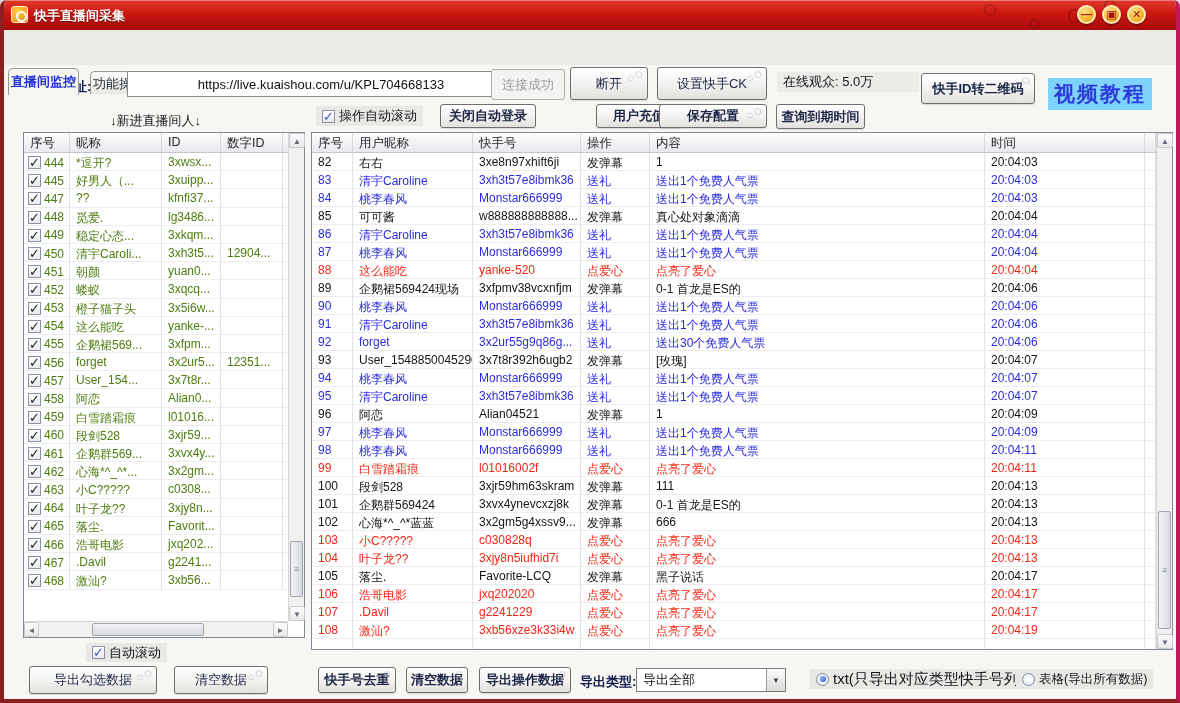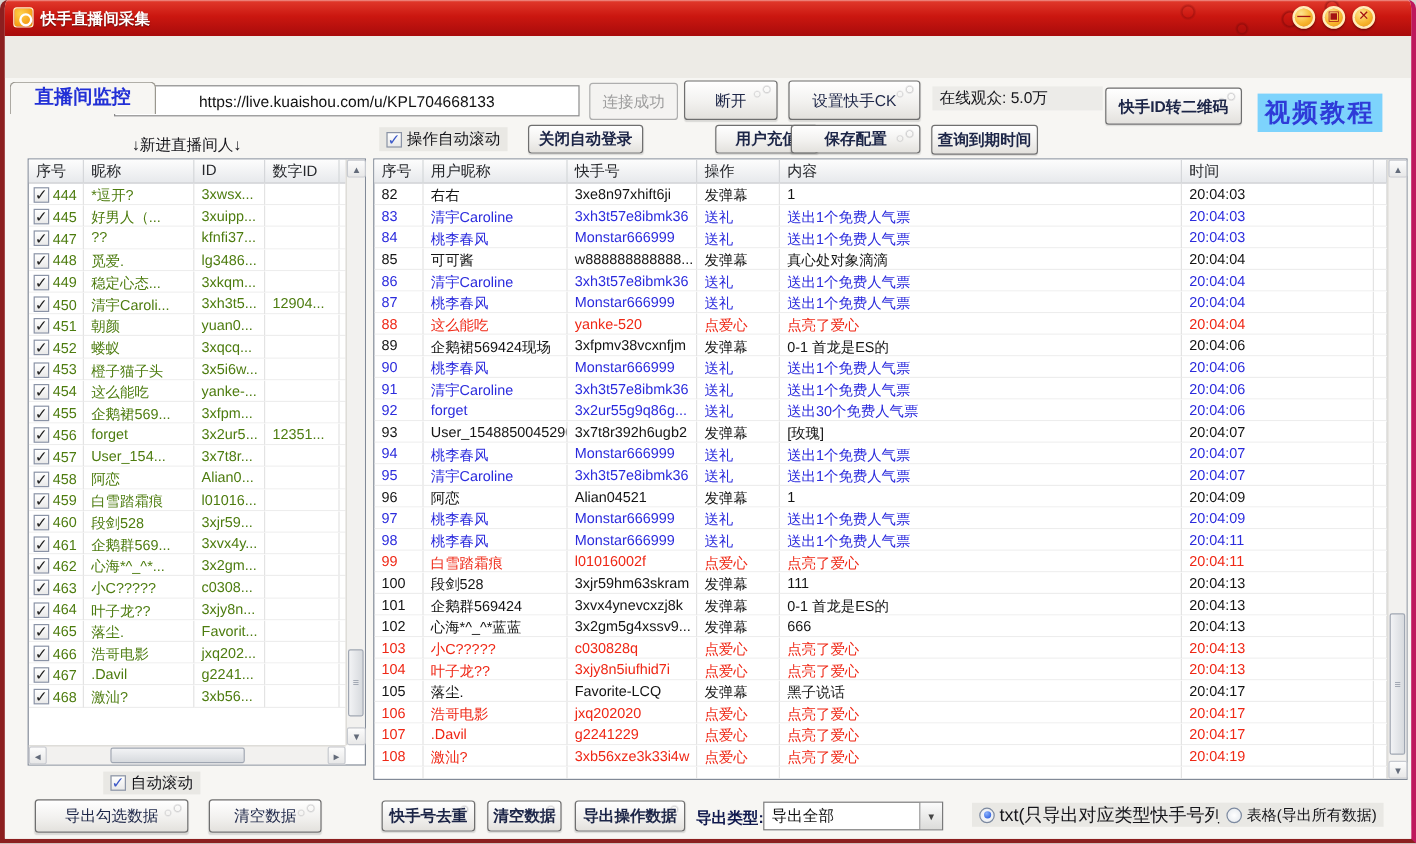--- a/index.html
+++ b/index.html
@@ -22,21 +22,21 @@
     border:2px solid #fff;}
   .win-title{position:absolute;left:34px;top:7px;color:#fff;font-size:13px;font-weight:bold;
     text-shadow:0 1px 1px rgba(0,0,0,.5);}
   .winbtns{position:absolute;right:34px;top:5px;display:flex;gap:6px;}
   .wbtn{width:19px;height:19px;border-radius:50%;border:2px solid #ffedbb;
     background:radial-gradient(circle at 35% 28%, #ffe38f, #f8b832 55%, #e8930c);
     color:#a31212;font-weight:bold;font-size:11px;line-height:15px;text-align:center;
     box-shadow:0 1px 2px rgba(0,0,0,.45);cursor:pointer;}
   
   .tabstrip{position:absolute;left:0;right:0;top:30px;height:35px;background:#edebe6;}
-  .tab{position:absolute;height:23px;line-height:23px;padding:0 20px;font-size:16px;color:#20283a;
+  .tab{position:absolute;height:23px;line-height:23px;padding:0 2px;font-size:13px;color:#20283a;
     border:1px solid #9a978f;border-bottom:none;border-radius:5px 5px 0 0;
     background:linear-gradient(#fdfcfa,#e9e7e1);top:41px;cursor:pointer;}
   .tab.active{top:38px;height:27px;line-height:26px;background:#f7f6f3;color:#2230d6;
     font-weight:bold;z-index:3;}
   
   .btn{position:absolute;border:1px solid #6f6f6f;border-radius:3px;
     background:linear-gradient(#ffffff,#f2f1ef 55%,#e3e1dd);
     color:#1c2547;font-size:13px;display:flex;align-items:center;justify-content:center;
     box-shadow:inset 0 1px 0 rgba(255,255,255,.7), 0 1px 1px rgba(0,0,0,.12);cursor:pointer;overflow:hidden;}
   .btn.bold{font-weight:bold;}
@@ -51,21 +51,21 @@
   .checkbox{display:inline-block;width:13px;height:13px;border:1px solid #8a93a6;flex:0 0 13px;
     background:linear-gradient(#ffffff,#e9e9e9);position:relative;cursor:pointer;}
   .checkbox.checked::after{content:"✓";position:absolute;left:0px;top:-2px;font-size:13px;
     line-height:15px;font-weight:bold;color:#222;}
   .checkbox.blue.checked::after{color:#3a57c8;}
   .radio{display:inline-block;width:13px;height:13px;border-radius:50%;border:1px solid #7d8aa0;flex:0 0 13px;
     background:radial-gradient(#ffffff,#e2e6ec);position:relative;cursor:pointer;}
   .radio.selected::after{content:"";position:absolute;left:2.5px;top:2.5px;width:6px;height:6px;
     border-radius:50%;background:radial-gradient(circle at 35% 30%, #8cb4ff, #1d4fd8);}
   .input{position:absolute;background:#fff;border:1px solid #8a8a8a;display:flex;align-items:center;
-    justify-content:center;font-size:13px;color:#111;}
+    justify-content:center;font-size:13px;color:#111;margin-left:32px;}
   
   .panel{position:absolute;background:#fff;border:1px solid #828a97;}
   .thead{display:grid;height:20px;background:linear-gradient(#fdfdfd,#e7e9ec);
     border-bottom:1px solid #c3c6cb;font-size:12.5px;color:#26282c;}
   .thead .hc{padding:2px 0 0 6px;border-right:1px solid #d5d7da;overflow:hidden;white-space:nowrap;}
   .lrow,.rrow{display:grid;height:18.2px;font-size:12px;color:#4d7c0f;overflow:hidden;}
   .rrow{height:18px;}
   .lrow .c,.rrow .c{padding:2px 0 0 6px;border-right:1px solid #e3e3e3;border-bottom:1px solid #ededed;
     overflow:hidden;white-space:nowrap;}
   .cbcell{display:flex;align-items:center;gap:3px;padding-left:4px !important;}

